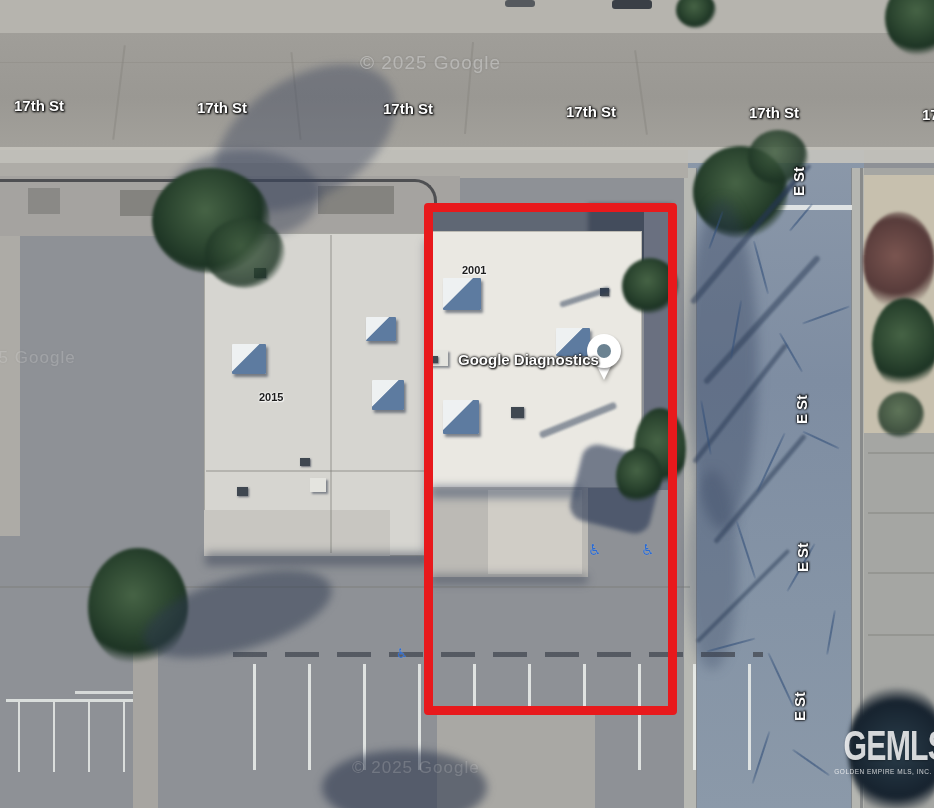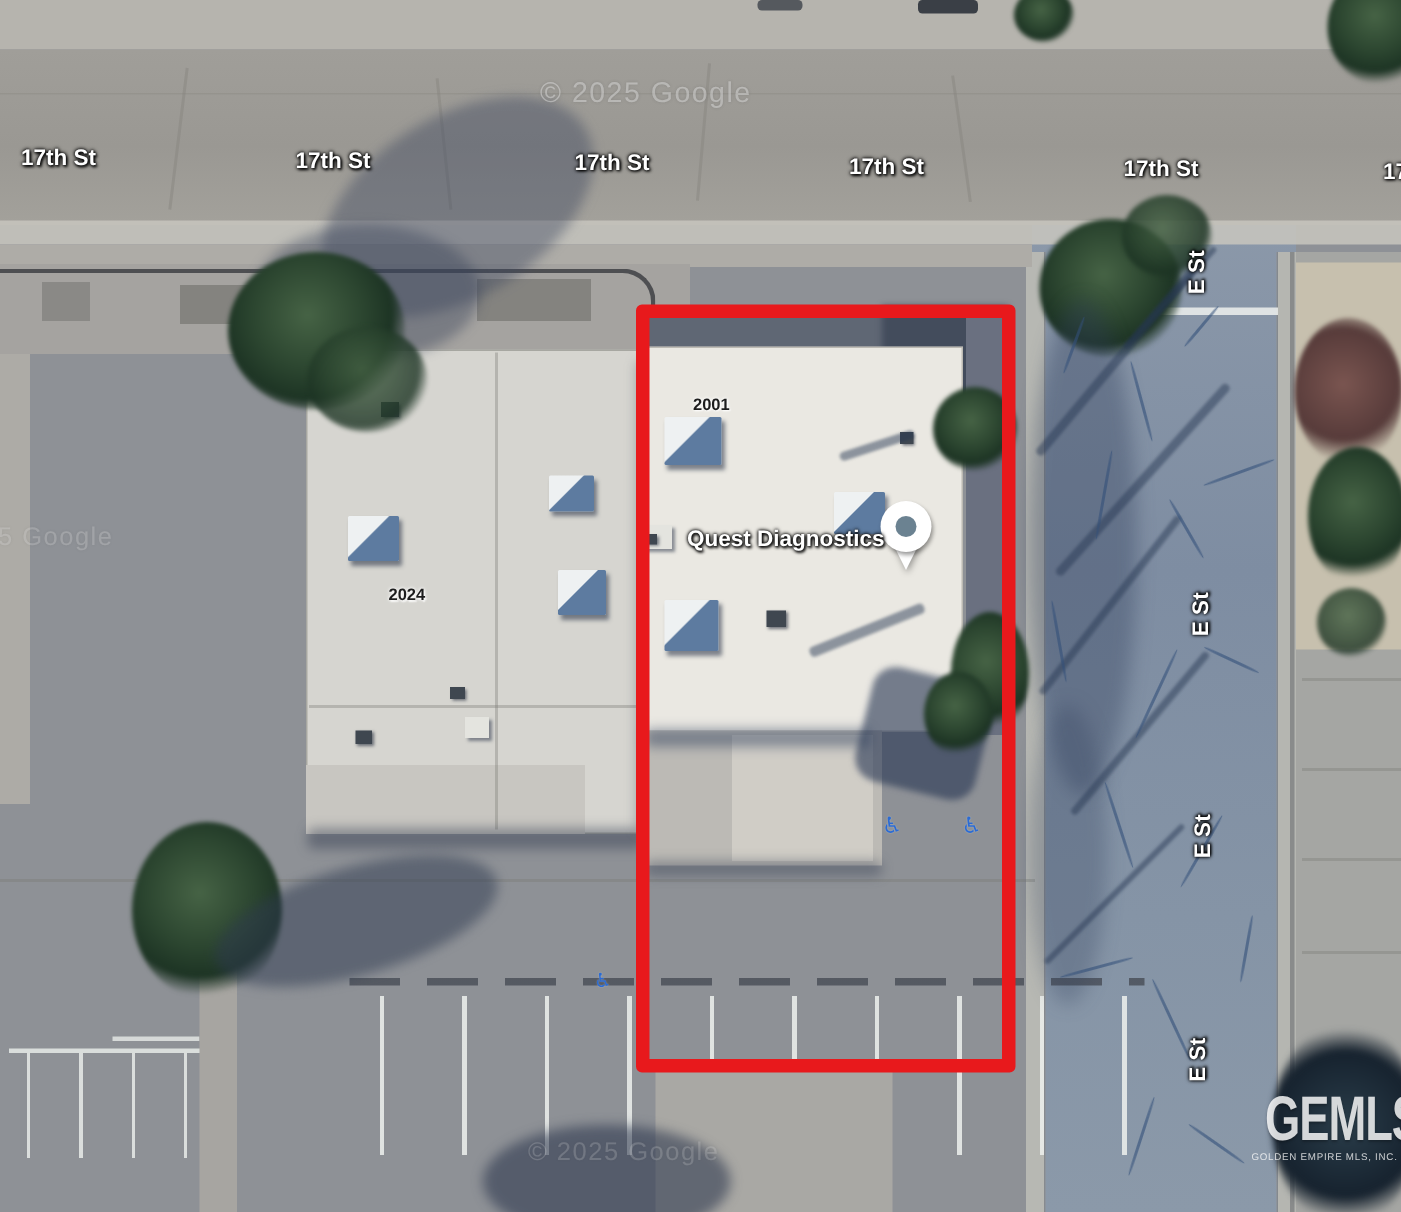--- a/index.html
+++ b/index.html
@@ -181,22 +181,22 @@
   <div class="lbl" style="left:566px;top:103px;">17th St</div>
   <div class="lbl" style="left:749px;top:104px;">17th St</div>
   <div class="lbl" style="left:922px;top:106px;">17th St</div>
 
   <div class="lbl vlbl" style="left:768px;top:173px;">E St</div>
   <div class="lbl vlbl" style="left:771px;top:401px;">E St</div>
   <div class="lbl vlbl" style="left:772px;top:549px;">E St</div>
   <div class="lbl vlbl" style="left:769px;top:698px;">E St</div>
 
   <div class="num" style="left:462px;top:264px;">2001</div>
-  <div class="num" style="left:259px;top:391px;">2024</div>
-
-  <div class="lbl" style="left:458px;top:351px;">Quest Diagnostics</div>
+  <div class="num" style="left:259px;top:391px;">2015</div>
+
+  <div class="lbl" style="left:458px;top:351px;">Google Diagnostics</div>
 
   <div style="left:828px;top:728px;width:110px;height:62px;">
     <div style="left:0;top:-6px;width:110px;text-align:center;color:rgba(255,255,255,.82);font-weight:bold;font-size:42px;letter-spacing:-1px;transform:scaleX(.72);text-shadow:0 1px 2px rgba(0,0,0,.25);">GEMLS</div>
     <div style="left:0;top:40px;width:110px;text-align:center;color:rgba(250,250,250,.78);font-size:6.5px;letter-spacing:.5px;white-space:nowrap;">GOLDEN EMPIRE MLS, INC.</div>
   </div>
 
 </div>
 
 </body></html>

